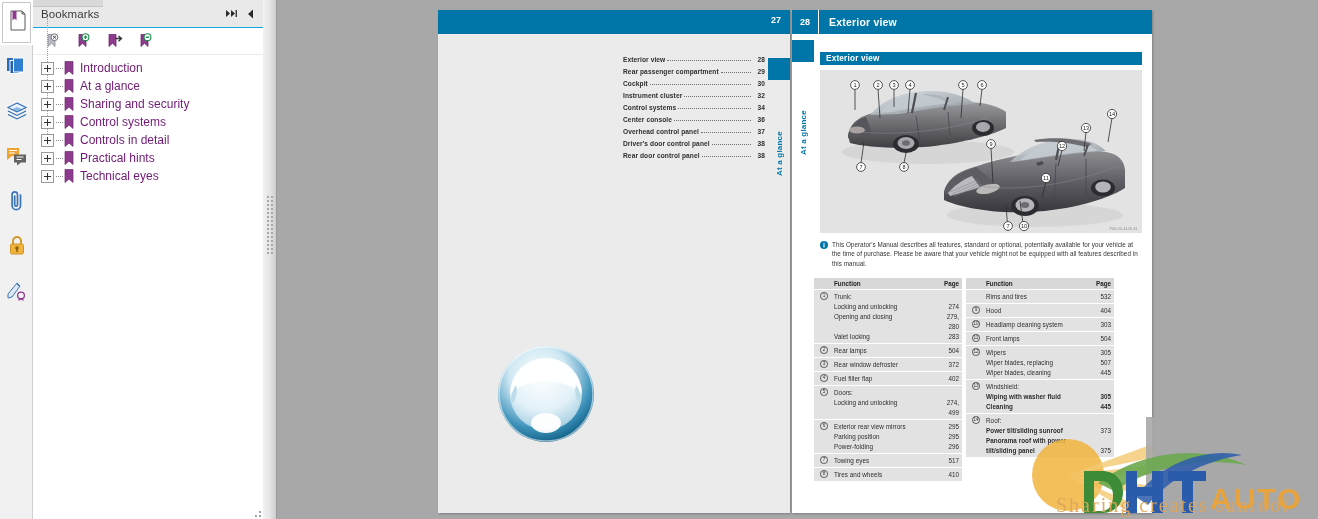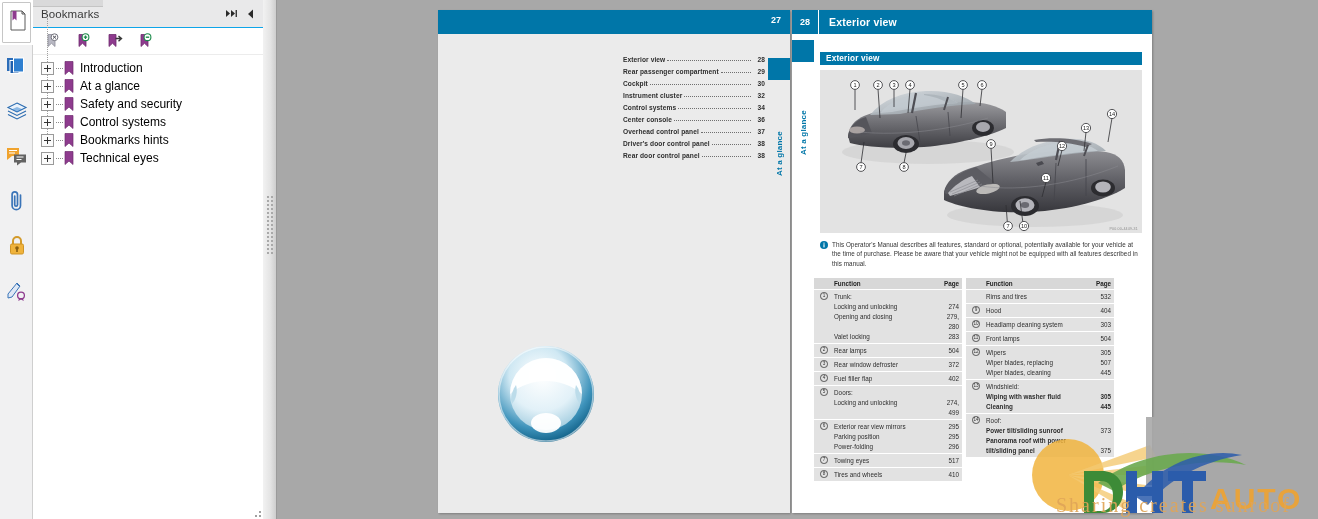--- a/index.html
+++ b/index.html
@@ -73,21 +73,21 @@
     width: 7px; height: 1px; background: #333;
   }
   .bm-expander:after {
     content: ""; position: absolute; left: 5px; top: 2px;
     width: 1px; height: 7px; background: #333;
   }
   .bm-dash {
     width: 7px; height: 1px; border-top: 1px dotted #8a8a8a; flex: 0 0 7px;
   }
   .bm-flag { width: 12px; height: 15px; flex: 0 0 12px; margin-right: 5px; line-height:0;}
-  .bm-label { font-size: 12px; color: #000000; white-space: nowrap; }
+  .bm-label { font-size: 12px; color: #701a75; white-space: nowrap; }
   .bm-vline {
     position: absolute; left: 14px; top: 18px; width: 1px; height: 126px;
     border-left: 1px dotted #a0a0a0;
   }
   .bm-resize {
     position: absolute; right: 0; bottom: 0; width: 10px; height: 10px;
   }
   .bm-resize i {
     position: absolute; width: 2px; height: 2px; background: #a0a0a0;
   }
@@ -416,45 +416,55 @@
       </div>
 
       <div class="bm-node">
         <span class="bm-expander"></span>
         <span class="bm-dash"></span>
         <span class="bm-flag">
           <svg width="12" height="15" viewBox="0 0 12 15">
             <path d="M2 .5 h8 v13 l-4 -3.4 l-4 3.4 z" fill="#8e3b8e" stroke="#6f2c6f" stroke-width=".7"></path>
           </svg>
         </span>
-        <span class="bm-label">Safety and security</span>
+        <span class="bm-label">Sharing and security</span>
       </div>
 
       <div class="bm-node">
         <span class="bm-expander"></span>
         <span class="bm-dash"></span>
         <span class="bm-flag">
           <svg width="12" height="15" viewBox="0 0 12 15">
             <path d="M2 .5 h8 v13 l-4 -3.4 l-4 3.4 z" fill="#8e3b8e" stroke="#6f2c6f" stroke-width=".7"></path>
           </svg>
         </span>
         <span class="bm-label">Control systems</span>
       </div>
 
-
-
       <div class="bm-node">
         <span class="bm-expander"></span>
         <span class="bm-dash"></span>
         <span class="bm-flag">
           <svg width="12" height="15" viewBox="0 0 12 15">
             <path d="M2 .5 h8 v13 l-4 -3.4 l-4 3.4 z" fill="#8e3b8e" stroke="#6f2c6f" stroke-width=".7"></path>
           </svg>
         </span>
-        <span class="bm-label">Bookmarks hints</span>
+        <span class="bm-label">Controls in detail</span>
+      </div>
+
+
+      <div class="bm-node">
+        <span class="bm-expander"></span>
+        <span class="bm-dash"></span>
+        <span class="bm-flag">
+          <svg width="12" height="15" viewBox="0 0 12 15">
+            <path d="M2 .5 h8 v13 l-4 -3.4 l-4 3.4 z" fill="#8e3b8e" stroke="#6f2c6f" stroke-width=".7"></path>
+          </svg>
+        </span>
+        <span class="bm-label">Practical hints</span>
       </div>
 
       <div class="bm-node">
         <span class="bm-expander"></span>
         <span class="bm-dash"></span>
         <span class="bm-flag">
           <svg width="12" height="15" viewBox="0 0 12 15">
             <path d="M2 .5 h8 v13 l-4 -3.4 l-4 3.4 z" fill="#8e3b8e" stroke="#6f2c6f" stroke-width=".7"></path>
           </svg>
         </span>

